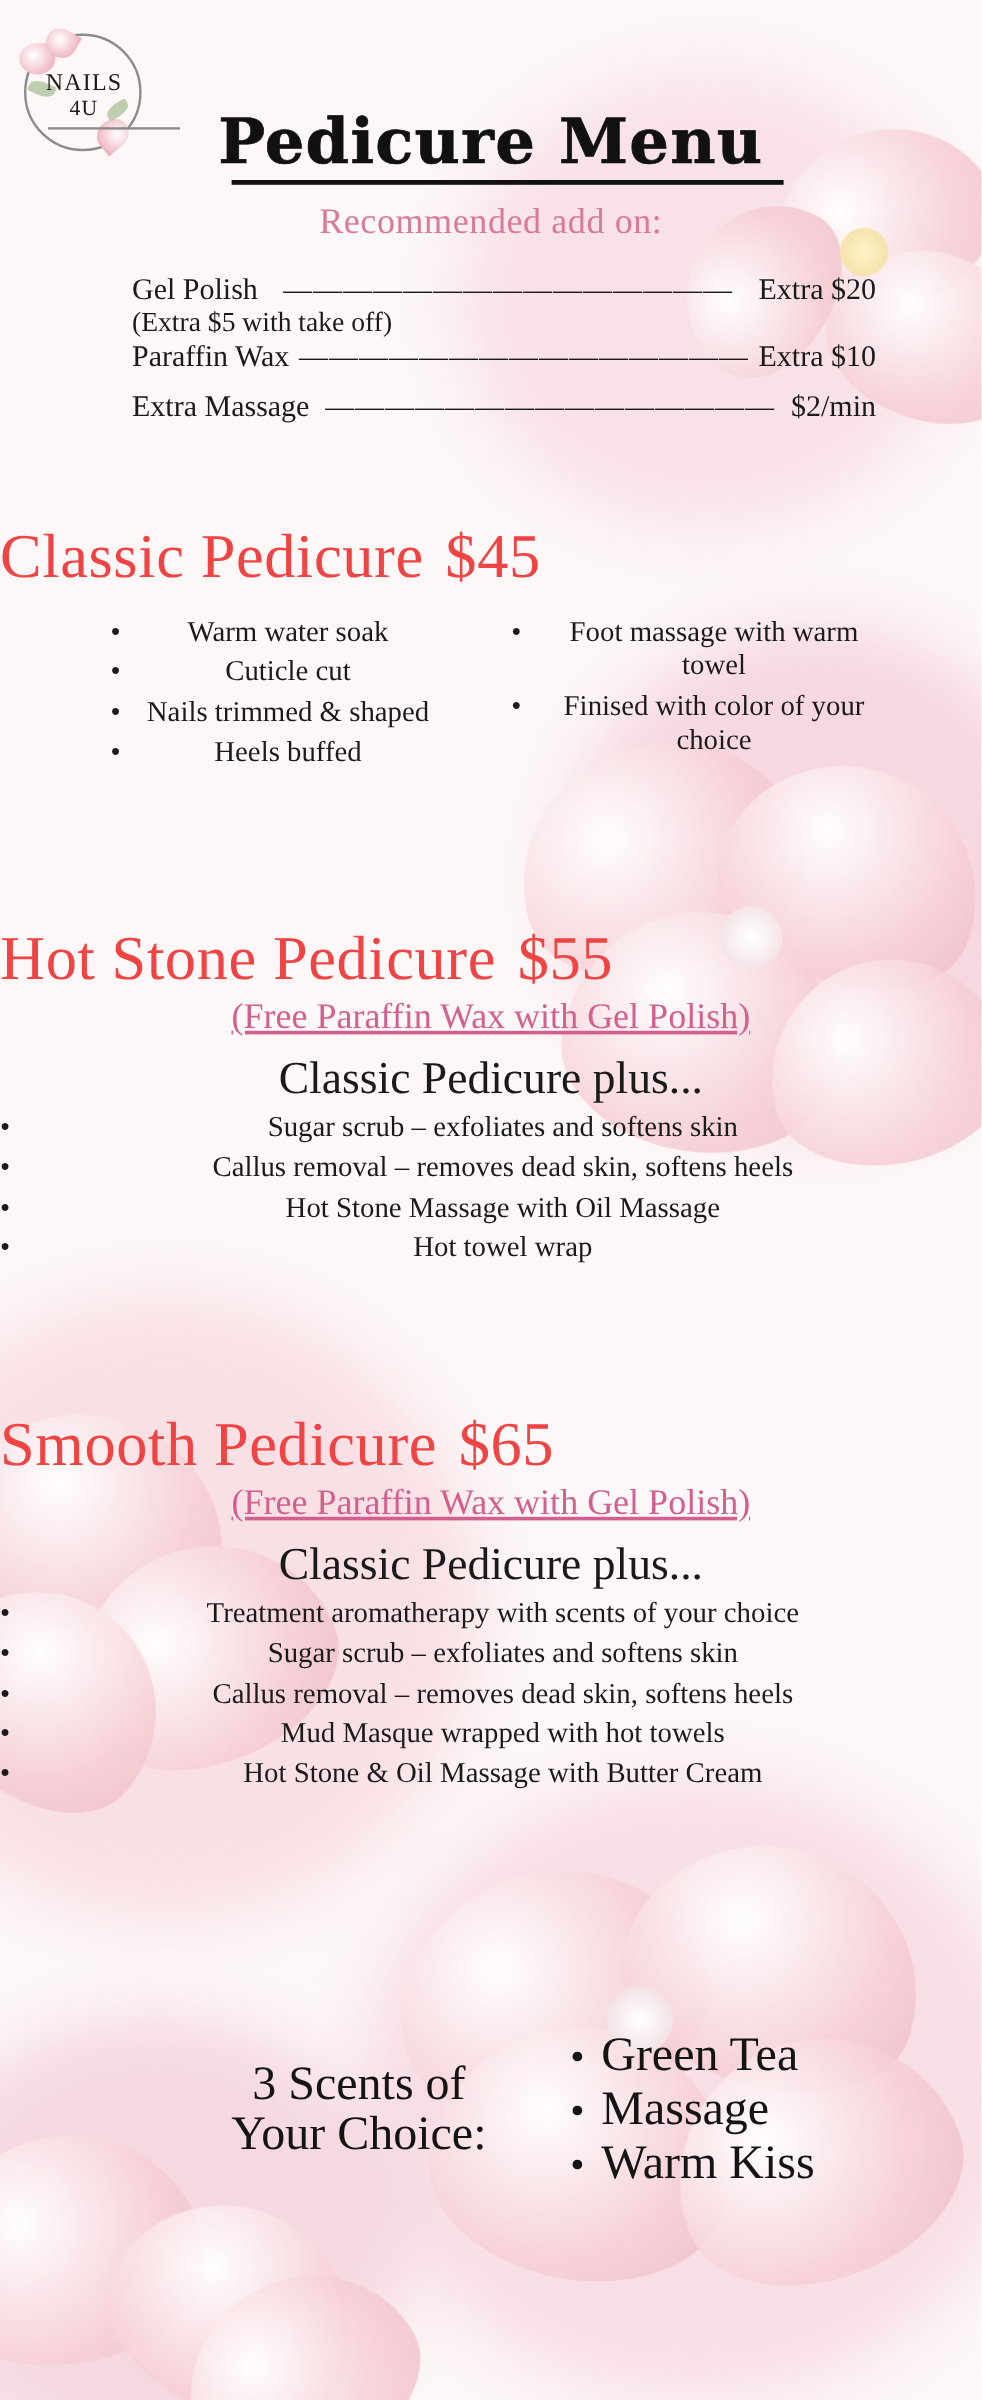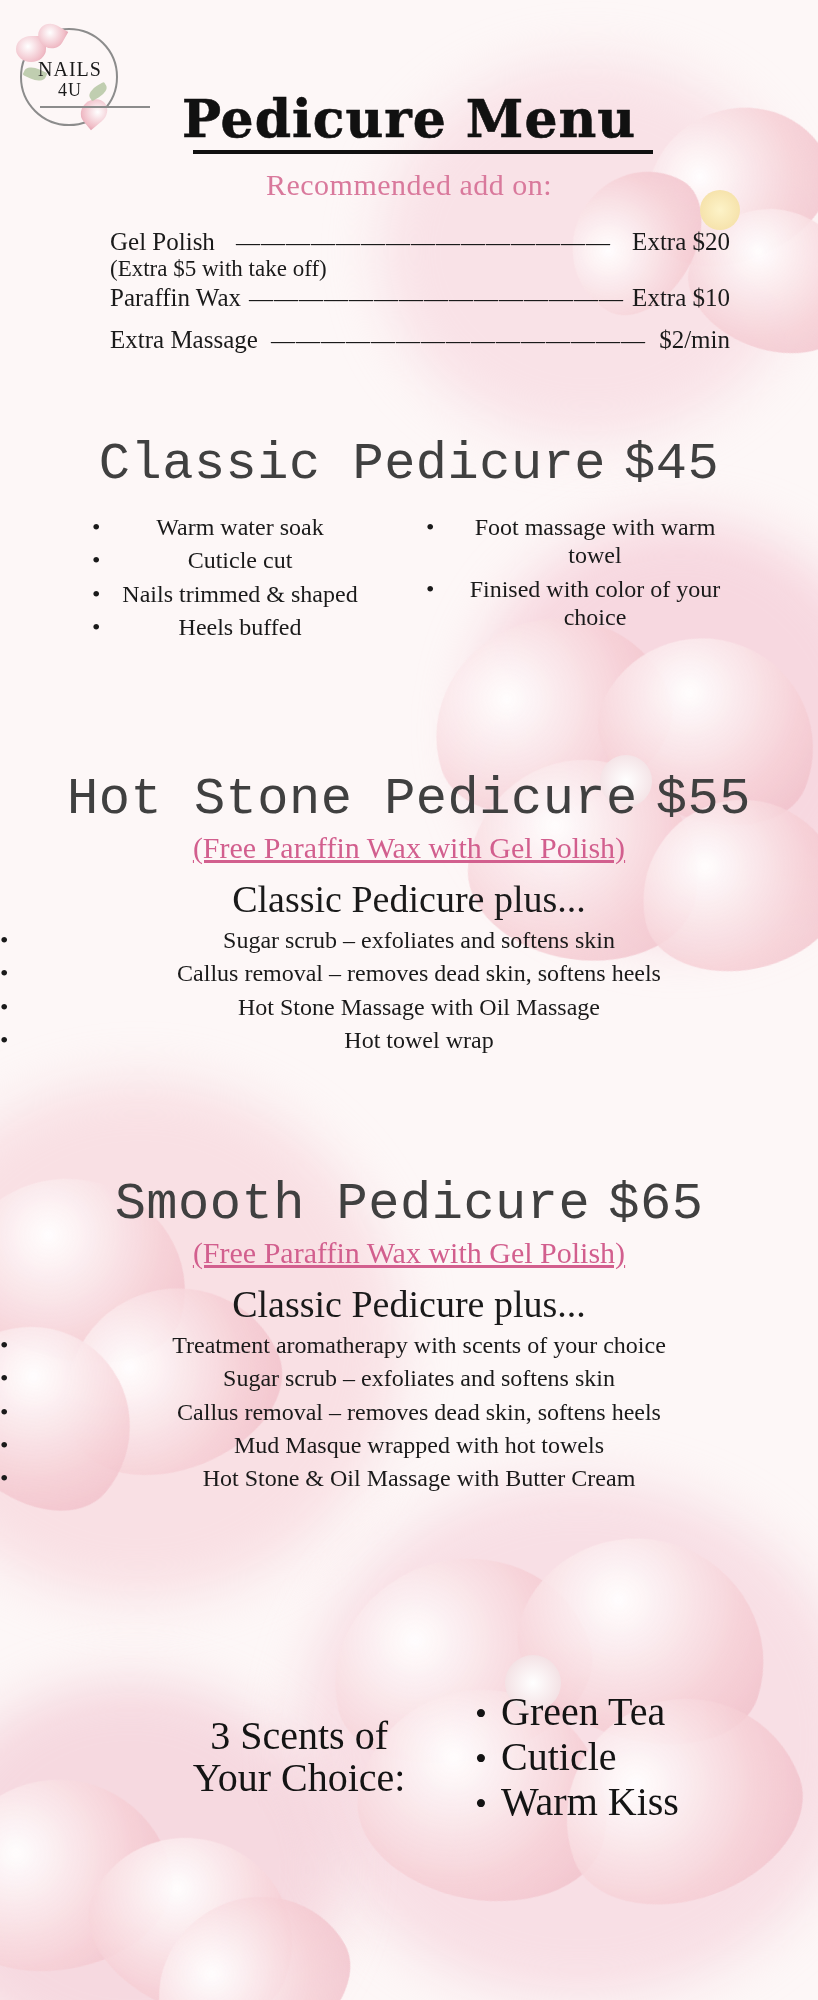--- a/index.html
+++ b/index.html
@@ -172,24 +172,24 @@
     margin-top: -6px;
     margin-bottom: 2px;
   }
 
   .svc {
     position: absolute;
     width: 818px;
     left: 0;
   }
   .svc-head {
-    text-align: center;
-    font-family: Liberation Mono, monospace;
+    text-align: left;
+    font-family: Liberation Serif, serif;
     font-size: 52px;
-    color: #404040;
+    color: #ef4444;
     font-weight: 400;
     letter-spacing: .5px;
   }
   .svc-head .price { margin-left: 18px; }
   .svc-free {
     text-align: center;
     font-family: "Liberation Serif", serif;
     font-size: 30px;
     color: #d25f8e;
     text-decoration: underline;
@@ -407,21 +407,21 @@
         <div>3 Scents of</div>
         <div>Your Choice:</div>
       </div>
       <ul class="scents-list">
         <li>
             <span class="bullet">•</span>
             <span>Green Tea</span>
           </li>
         <li>
             <span class="bullet">•</span>
-            <span>Cuticle</span>
+            <span>Massage</span>
           </li>
         <li>
             <span class="bullet">•</span>
             <span>Warm Kiss</span>
           </li>
       </ul>
     </div>
 
   </div>
 </div>

